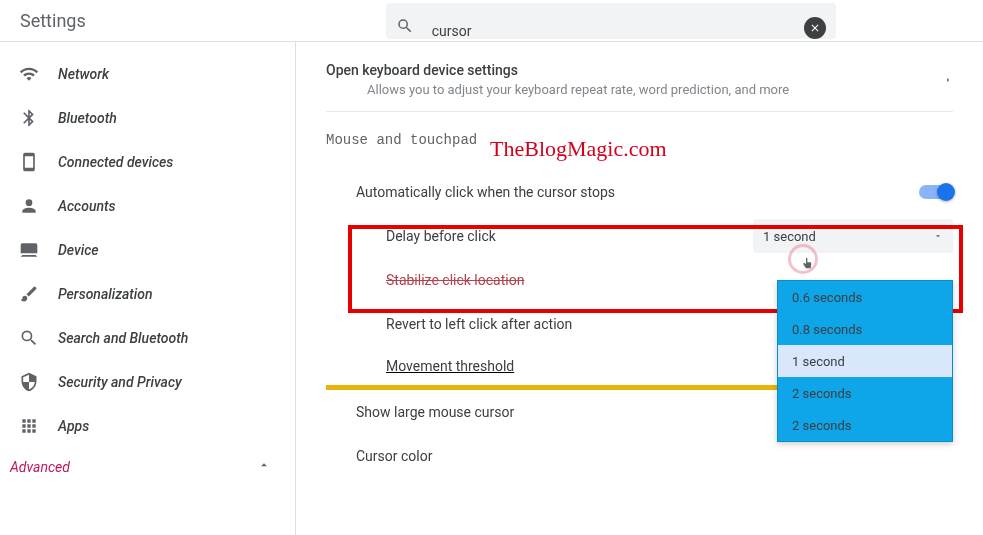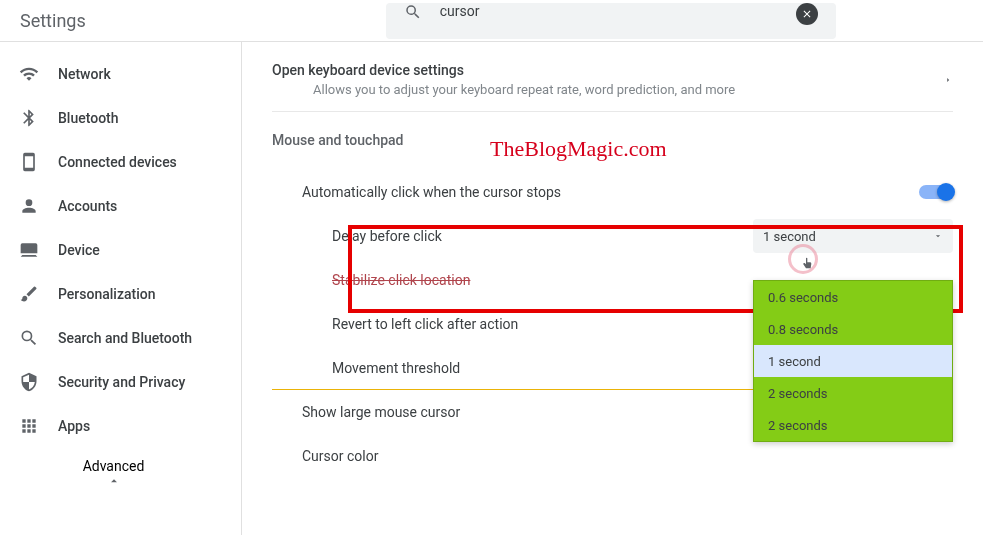--- a/index.html
+++ b/index.html
@@ -1,61 +1,61 @@
 <!DOCTYPE html>
 <html><head>
   <meta charset="utf-8">
   <style>
     * { margin: 0; padding: 0; box-sizing: border-box; font-family: Roboto, Arial, sans-serif; }
     body { width: 983px; height: 535px; background: #fff; overflow: hidden; position: relative; }
     
     .header { display: flex; align-items: center; height: 42px; border-bottom: 1px solid #e0e0e0; padding: 0 12px; }
     .page-title { font-size: 18px; color: #5f6368; font-weight: 400; padding-left: 8px; }
-    .search-wrap { display: flex; align-items: flex-start; background: #f1f3f4; border-radius: 4px; height: 36px; margin-left: 300px; width: 450px; padding: 0 18px; }
+    .search-wrap { display: flex; align-items: flex-end; background: #f1f3f4; border-radius: 4px; height: 36px; margin-left: 300px; width: 450px; padding: 0 10px; }
     .search-icon svg { width: 18px; height: 18px; fill: #5f6368; }
     .search-input { border: none; background: transparent; outline: none; font-size: 14px; color: #3c4043; margin-left: 18px; flex: 1; }
     .clear-icon { width: 22px; height: 22px; border-radius: 50%; background: #3c4043; display: flex; align-items: center; justify-content: center; cursor: pointer; }
     .clear-icon svg { width: 12px; height: 12px; fill: #fff; }
     
     .content { display: flex; height: calc(100% - 42px); }
-    .sidebar { width: 242px; padding-top: 10px; border-right: 1px solid #e0e0e0; }
+    .sidebar { width: 296px; padding-top: 10px; border-right: 1px solid #e0e0e0; font-style: italic; }
     .side-item { display: flex; align-items: center; height: 44px; padding-left: 18px; cursor: pointer; }
     .side-icon { width: 22px; display: flex; justify-content: center; }
     .side-icon svg { width: 20px; height: 20px; fill: #5f6368; }
     .side-label { font-size: 14px; color: #3c4043; margin-left: 18px; font-weight: 500; }
-    .advanced { display: flex; align-items: center; justify-content: space-between; padding: 10px 24px 10px 10px; font-size: 14px; color: #000000; cursor: pointer; flex-direction: column; }
+    .advanced { display: flex; align-items: center; justify-content: space-between; padding: 10px 24px 10px 10px; font-size: 14px; color: #be185d; cursor: pointer; }
     .advanced svg { width: 14px; height: 14px; fill: #5f6368; }
 
     .main { flex: 1; padding: 20px 30px 0 30px; overflow: hidden; position: relative; }
     .sec-head { display: flex; align-items: center; justify-content: space-between; border-bottom: 1px solid #e8e8e8; padding-bottom: 14px; margin-bottom: 14px; }
     .sec-head-left .t1 { font-size: 14px; color: #3c4043; font-weight: 500; }
     .sec-head-left .t2 { font-size: 13px; color: #80868b; margin-top: 4px; margin-left: 41px; }
     .chev svg { width: 10px; height: 10px; fill: #5f6368; }
-    .section-title { font-size: 14px; color: #5f6368; font-weight: 500; margin: 20px 0 22px 0; }
+    .section-title { font-size: 14px; color: #5f6368; font-weight: 500; margin: 20px 0 22px 0; font-family: Liberation Mono, monospace; }
     
     .row { display: flex; align-items: center; justify-content: space-between; min-height: 44px; padding-left: 30px; }
     .row-lbl { font-size: 14px; color: #3c4043; }
     .indent { padding-left: 60px; }
     .toggle { position: relative; width: 34px; height: 14px; border-radius: 7px; }
     .toggle.on { background: #8ab4f8; }
     .toggle.off { background: #dadce0; }
     .toggle .knob { position: absolute; width: 18px; height: 18px; border-radius: 50%; top: -2px; box-shadow: 0 1px 3px rgba(0,0,0,0.3); }
     .toggle.on .knob { right: -2px; background: #1a73e8; }
     .toggle.off .knob { left: -2px; background: #fff; }
     
     .dropdown { width: 200px; height: 34px; background: #f1f3f4; border-radius: 4px; display: flex; align-items: center; justify-content: space-between; padding: 0 10px; font-size: 13px; color: #3c4043; cursor: pointer; }
     .dropdown svg { width: 10px; height: 10px; fill: #5f6368; }
     
     .highlight-box { position: absolute; border: 4px solid #e60000; left: 348px; top: 225px; width: 615px; height: 88px; pointer-events: none; z-index: 5; }
     .cursor-ring { position: absolute; width: 30px; height: 30px; border: 3px solid rgba(234,130,150,0.5); border-radius: 50%; left: 788px; top: 244px; pointer-events: none; z-index: 20; }
     .cursor-hand { position: absolute; left: 798px; top: 257px; width: 16px; height: 18px; z-index: 21; pointer-events:none; }
     .cursor-hand svg { fill: #5f6368; }
     .watermark { position: absolute; left: 490px; top: 136px; color: #d6001c; font-size: 22px; font-weight: 500; font-family: 'Times New Roman', serif; z-index: 10; pointer-events: none; }
     
-    .dd-menu { position: absolute; right: 30px; top: 238px; width: 200px; background: #84cc16; border: 1px solid rgba(0,0,0,0.15); box-shadow: 0 2px 6px rgba(0,0,0,0.2); z-index: 15; margin-left: 46px; }
+    .dd-menu { position: absolute; right: 30px; top: 238px; width: 176px; background: #0ea5e9; border: 1px solid rgba(0,0,0,0.15); box-shadow: 0 2px 6px rgba(0,0,0,0.2); z-index: 15; margin-left: 46px; }
     .dd-item { height: 32px; display: flex; align-items: center; padding-left: 14px; font-size: 13px; color: #3c4043; cursor: pointer; }
     .dd-item.sel { background: #d9e7fd; }
     .strike { text-decoration: line-through; color: #b0444c; }
   </style>
 </head>
 <body>
 
 <div class="header">
   <div class="page-title">Settings</div>
   <div class="search-wrap">
@@ -184,21 +184,21 @@
     </div>
 
     <div class="row indent">
       <span class="row-lbl strike">Stabilize click location</span>
     </div>
 
     <div class="row indent">
       <span class="row-lbl">Revert to left click after action</span>
     </div>
 
-    <div class="row indent" style="border-bottom:1px solid #eab308;">
+    <div class="row indent" style="border-bottom:5px solid #eab308;text-decoration:underline;">
       <span class="row-lbl">Movement threshold</span>
     </div>
 
     <div class="row">
       <span class="row-lbl">Show large mouse cursor</span>
       <div class="toggle off">
           <div class="knob"></div>
         </div>
     </div>
 

